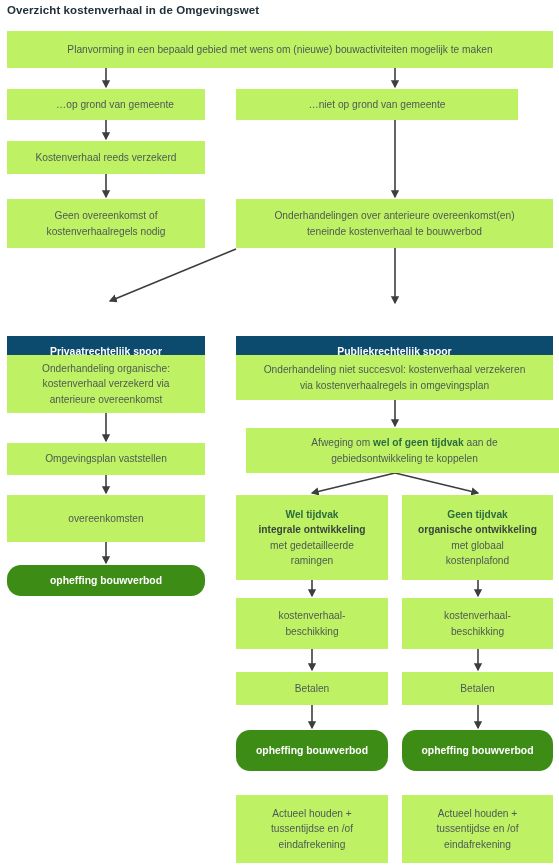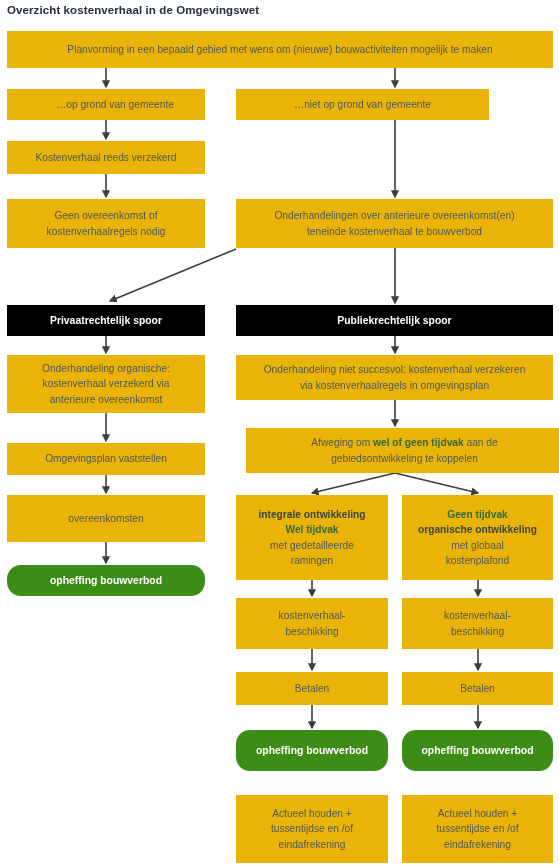--- a/index.html
+++ b/index.html
@@ -44,28 +44,29 @@
     display: flex;
     align-items: center;
     justify-content: center;
     text-align: center;
     font-size: 10.2px;
     line-height: 15.5px;
     padding: 2px 6px;
   }
   .node .inner { width: 100%; }
   .n-grey {
-    background: #eab308;
+    background: #bef264;
     color: #4e5a55;
   }
   .n-darkgreen {
-    background: #000000;
+    background: #0c4a6e;
     color: #ffffff;
     font-weight: bold;
     font-size: 10.4px;
+    margin-top: 31px;
   }
   .n-green {
     background: #3d8c16;
     color: #ffffff;
     font-weight: bold;
     font-size: 10.4px;
     border-radius: 14px;
   }
   .hl {
     color: #2d6b40;
@@ -116,21 +117,21 @@
 <div class="node n-grey" style="left: 7px; top: 31px; width: 546px; height: 37px;">
       <div class="inner">
         <div><span>Planvorming in een bepaald gebied met wens om (nieuwe) bouwactiviteiten mogelijk te maken</span></div>
       </div>
     </div>
     <div class="node n-grey" style="left: 7px; top: 89px; width: 198px; height: 31px; padding-left: 24px;">
       <div class="inner">
         <div><span>…op grond van gemeente</span></div>
       </div>
     </div>
-    <div class="node n-grey" style="left: 236px; top: 89px; width: 253px; height: 31px;">
+    <div class="node n-grey" style="left: 236px; top: 89px; width: 282px; height: 31px;">
       <div class="inner">
         <div><span>…niet op grond van gemeente</span></div>
       </div>
     </div>
     <div class="node n-grey" style="left: 7px; top: 141px; width: 198px; height: 33px;">
       <div class="inner">
         <div><span>Kostenverhaal reeds verzekerd</span></div>
       </div>
     </div>
     <div class="node n-grey" style="left: 7px; top: 199px; width: 198px; height: 49px;">
@@ -179,22 +180,22 @@
         <div><span>gebiedsontwikkeling te koppelen</span></div>
       </div>
     </div>
     <div class="node n-grey" style="left: 7px; top: 495px; width: 198px; height: 47px;">
       <div class="inner">
         <div><span>overeenkomsten</span></div>
       </div>
     </div>
     <div class="node n-grey" style="left: 236px; top: 495px; width: 152px; height: 85px;">
       <div class="inner">
+        <div><span class="ghead">Wel tijdvak</span></div>
         <div><span class="bold">integrale ontwikkeling</span></div>
-        <div><span class="ghead">Wel tijdvak</span></div>
         <div><span>met gedetailleerde</span></div>
         <div><span>ramingen</span></div>
       </div>
     </div>
     <div class="node n-grey" style="left: 402px; top: 495px; width: 151px; height: 85px;">
       <div class="inner">
         <div><span class="ghead">Geen tijdvak</span></div>
         <div><span class="bold">organische ontwikkeling</span></div>
         <div><span>met globaal</span></div>
         <div><span>kostenplafond</span></div>

